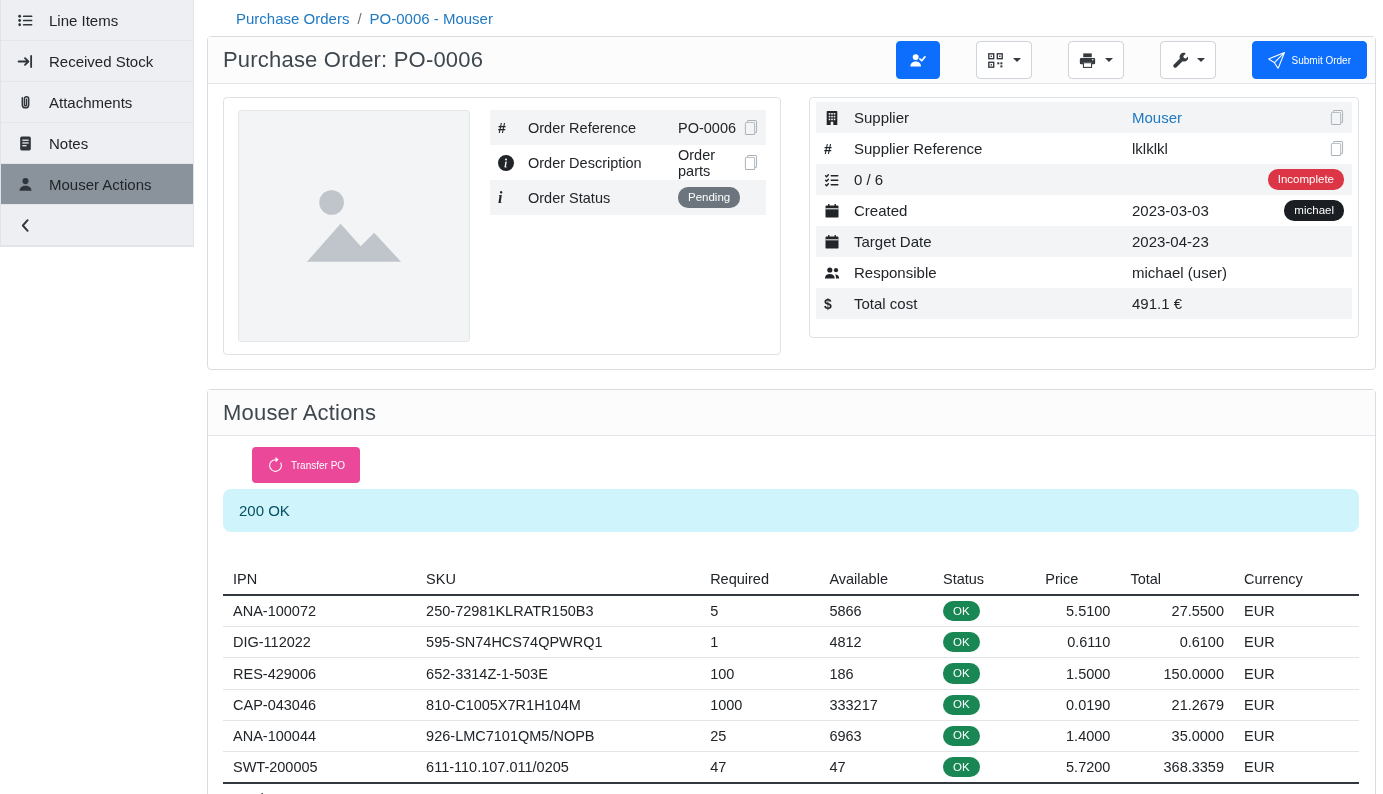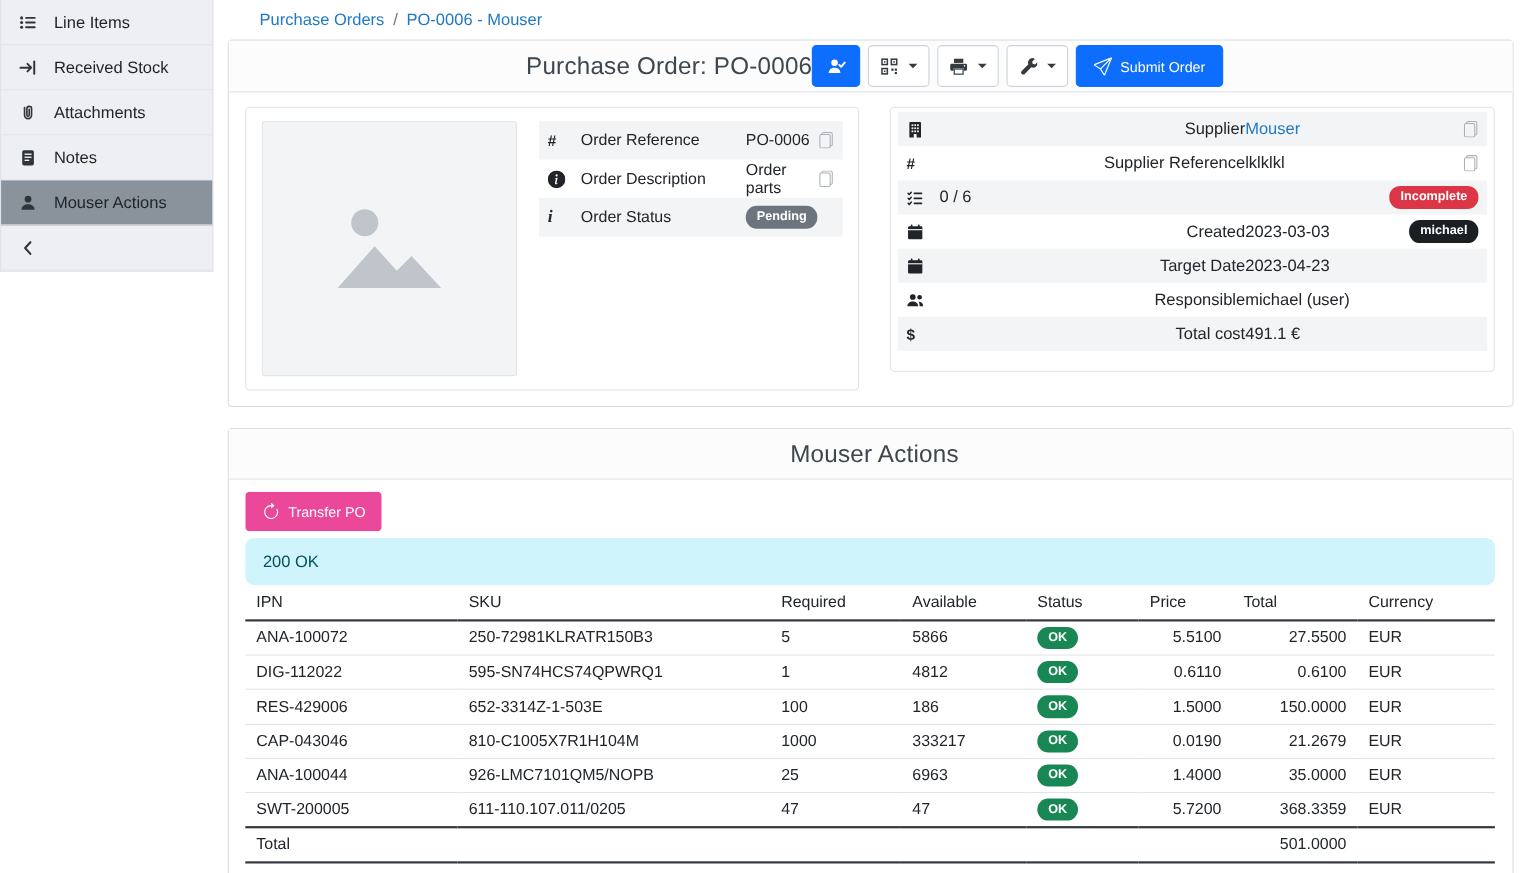--- a/index.html
+++ b/index.html
@@ -19,29 +19,29 @@
   .sicon { width:18px; display:flex; align-items:center; color:#2f353a; flex:0 0 18px; }
   .sicon svg { width:17px; height:17px; }
 
   
   .main { flex:1; display:flex; flex-direction:column; padding:8px 7px 0 13px; }
   .breadcrumb { display:flex; align-items:center; gap:8px; padding:2px 0 9px 29px; font-size:15px; }
   .breadcrumb a { color:var(--link,#2079c3); text-decoration:none; cursor:pointer; }
   .breadcrumb .sep { color:#6c757d; }
 
   .panel { border:1px solid var(--border,#d9dde1); border-radius:4px; background:#fff; margin-bottom:19px; }
-  .panel-header { display:flex; align-items:center; justify-content:center;
+  .panel-header { display:flex; align-items:center; justify-content:space-between;
     padding:4px 8px 4px 15px; border-bottom:1px solid #e1e4e8; background:#fcfcfd; min-height:46px; }
   .panel-title { font-size:22px; font-weight:500; color:var(--title,#3e464e); letter-spacing:.2px; }
 
   
   .actions { display:flex; gap:7px; align-items:center; }
   .btn { display:inline-flex; align-items:center; justify-content:center; gap:7px; height:38px;
-    border-radius:4px; font-size:13px; border:1px solid transparent; cursor:pointer;
-    background:none; font-family:inherit; color:inherit; }
+    border-radius:4px; font-size:10px; border:1px solid transparent; cursor:pointer;
+    background:none; font-family:inherit; color:inherit;margin-left:29px; }
   .btn-primary { background:var(--accent,#0d6efd); border-color:var(--accent,#0d6efd); color:#fff; }
   .btn-outline { background:#fff; border-color:#ced4da; color:#343a40; }
   .btn-icononly { width:44px; }
   .btn-drop { padding:0 10px; }
   .btn-submit { padding:0 15px; }
   .btn-dark { background:#ec4899; color:#fff; padding:0 14px; height:36px; border-radius:4px; }
   .bicon { display:flex; align-items:center; }
   .bicon svg { width:17px; height:17px; }
   .caret { width:0; height:0; border-left:4px solid transparent; border-right:4px solid transparent;
     border-top:4.5px solid currentColor; margin-left:2px; }
@@ -56,39 +56,39 @@
   .kv-row { display:flex; align-items:center; min-height:35px; padding:0 8px; font-size:14.5px; }
   .kv-row.stripe { background:var(--stripe,#f3f4f6); }
   .kv-icon { width:30px; flex:0 0 30px; color:#212529; display:flex; align-items:center;
     font-weight:700; font-size:14px; }
   .kv-icon svg { width:16px; height:16px; }
   .kv-icon .ital { font-family:"Liberation Serif","DejaVu Serif",serif; font-style:italic; font-size:16px; }
   .kv-label { width:150px; flex:0 0 150px; }
   .kv-value { flex:1; display:flex; align-items:center; gap:8px; }
   .copy { color:#a9b0b7; display:flex; cursor:pointer; margin-left:auto; }
   .copy svg { width:15px; height:15px; }
-  .right-card { flex:1; padding:4px 6px 18px; align-self:flex-start;text-align:right; }
+  .right-card { flex:1; padding:4px 6px 18px; align-self:flex-start; }
   .right-card .kv-row { min-height:31px; padding:0 8px; font-size:15px; }
   .right-card .kv-label { width:278px; flex:0 0 278px; }
   a.link { color:var(--link,#2079c3); text-decoration:none; cursor:pointer; }
 
   
   .badge { display:inline-block; border-radius:10px; padding:3.5px 10px; font-size:11.5px;
-    font-weight:700; color:#fff; line-height:1.15; }
+    font-weight:400; color:#fff; line-height:1.15; }
   .badge-secondary { background:var(--secondary,#6c757d); }
   .badge-danger { background:var(--danger,#dc3545); }
   .badge-dark { background:#1b1f23; }
   .badge-success { background:var(--success,#198754); }
   .kv-row .badge { margin-left:auto; }
   .kv-row .badge.inline { margin-left:0; }
 
   
   .m-body { padding:11px 16px 14px 15px; }
   .alert { background:var(--alert-bg,#cff4fc); color:var(--alert-text,#055160); border-radius:8px;
-    padding:13px 16px; font-size:15px; margin:6px 0 4px; }
+    padding:13px 16px; font-size:15px; margin:6px 0 35px; }
   .parts-table { width:100%; border-collapse:collapse; font-size:14.5px; }
   .parts-table th { text-align:left; font-weight:500; padding:4px 10px 7px; border-bottom:2px solid #32383e; }
   .parts-table td { padding:5px 10px; border-bottom:1px solid #e2e5e8; }
   .parts-table tbody tr:last-child td { border-bottom:2px solid #32383e; }
   .parts-table tfoot td { border-bottom:2px solid #32383e; padding:7px 10px; }
   .num { text-align:right; }
 </style>
 </head>
 <body>
 

